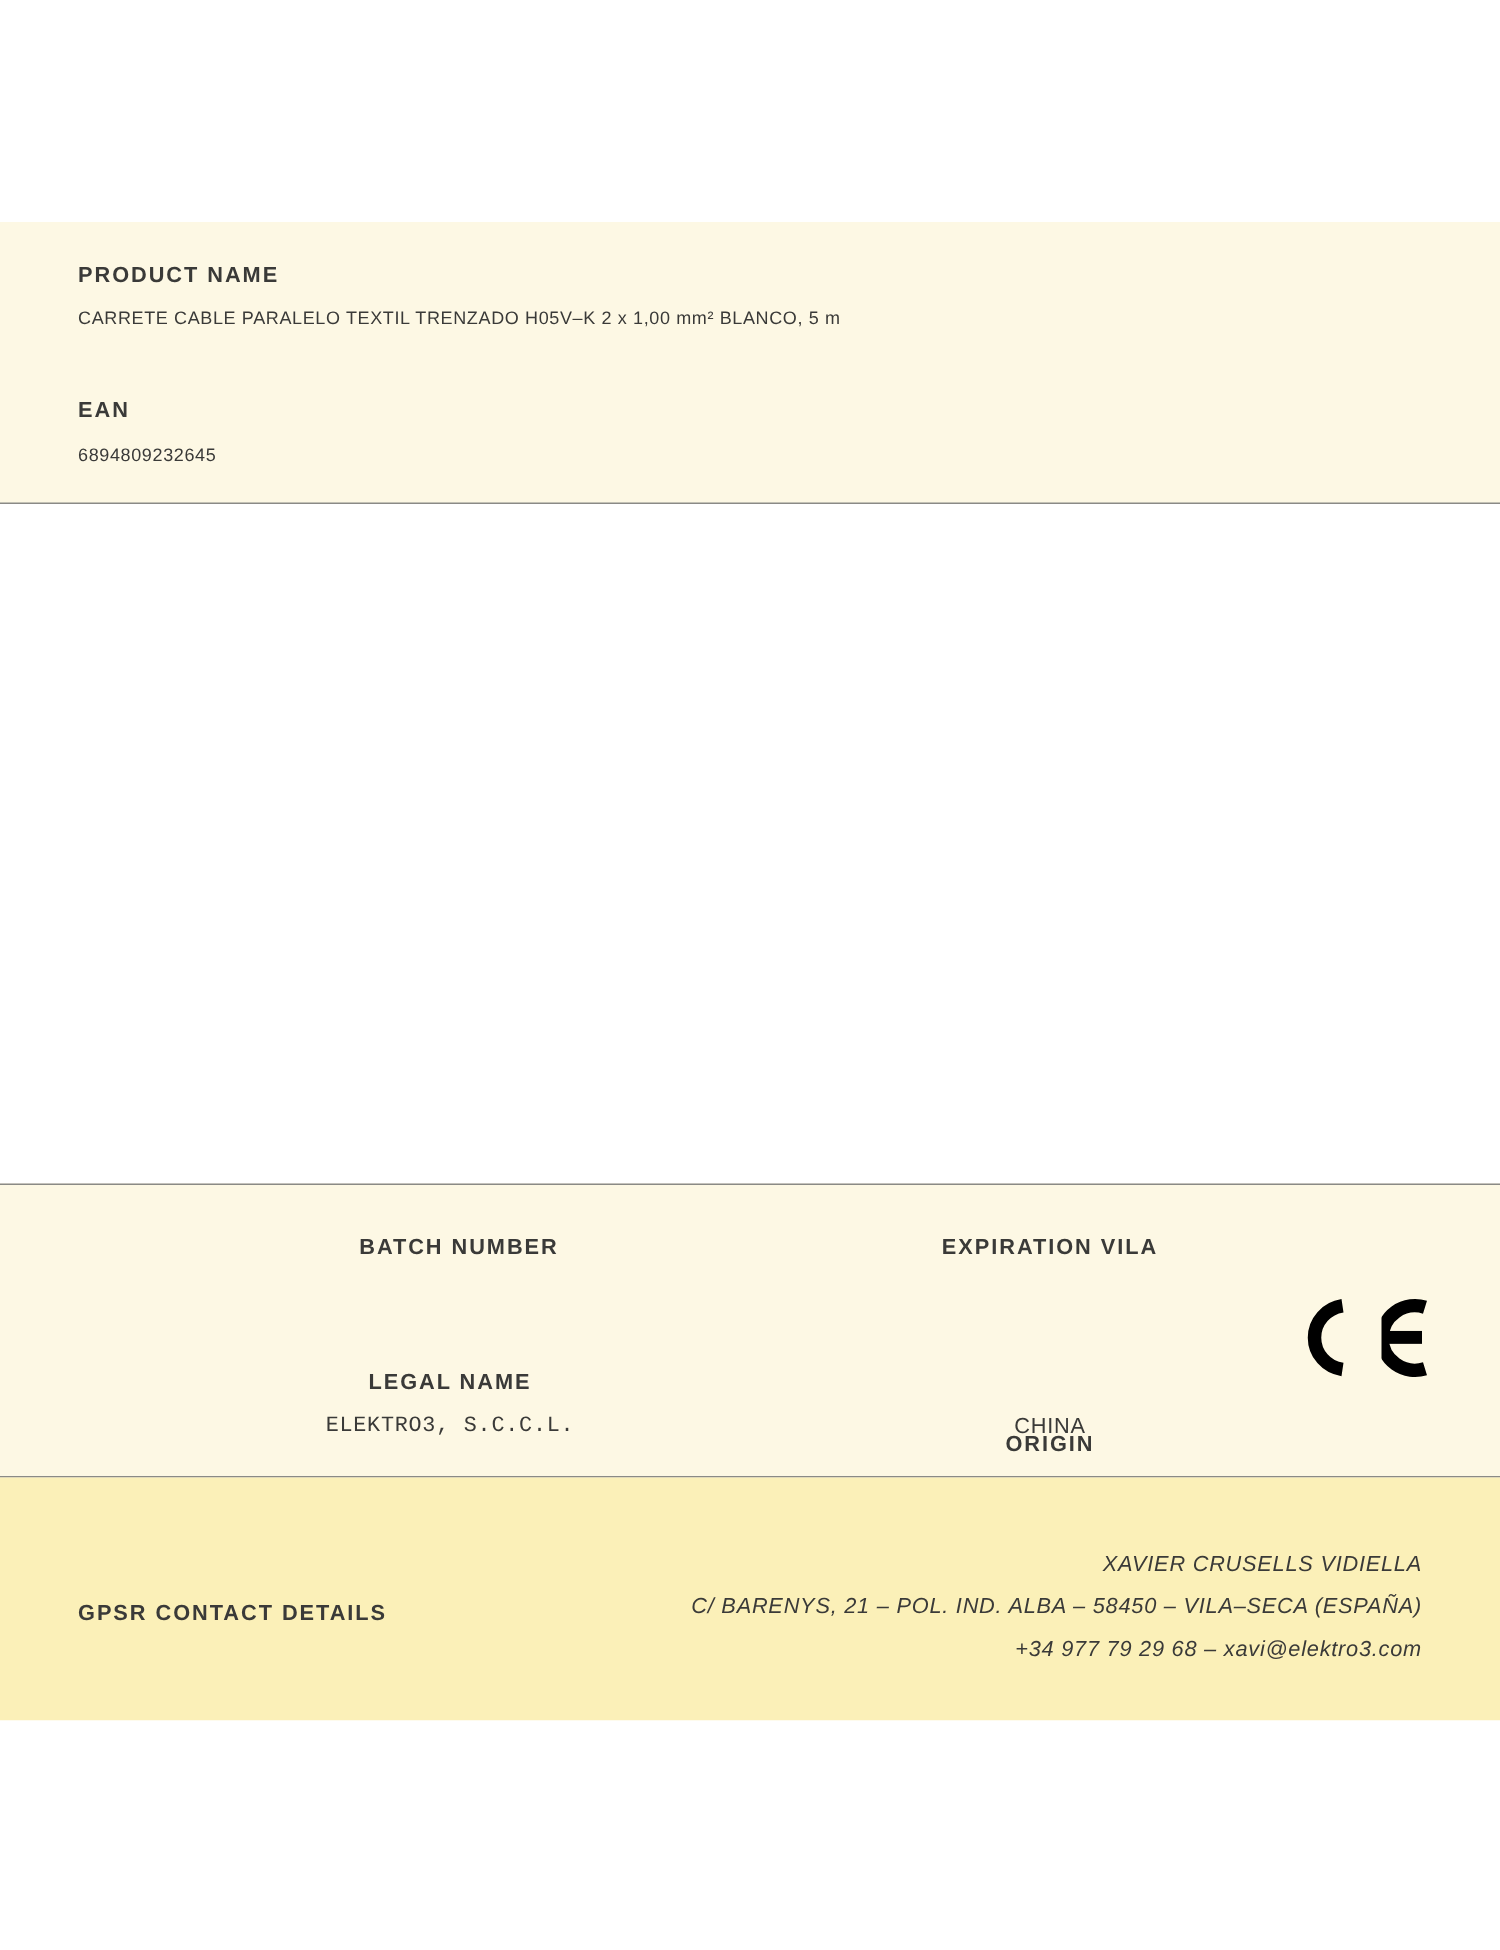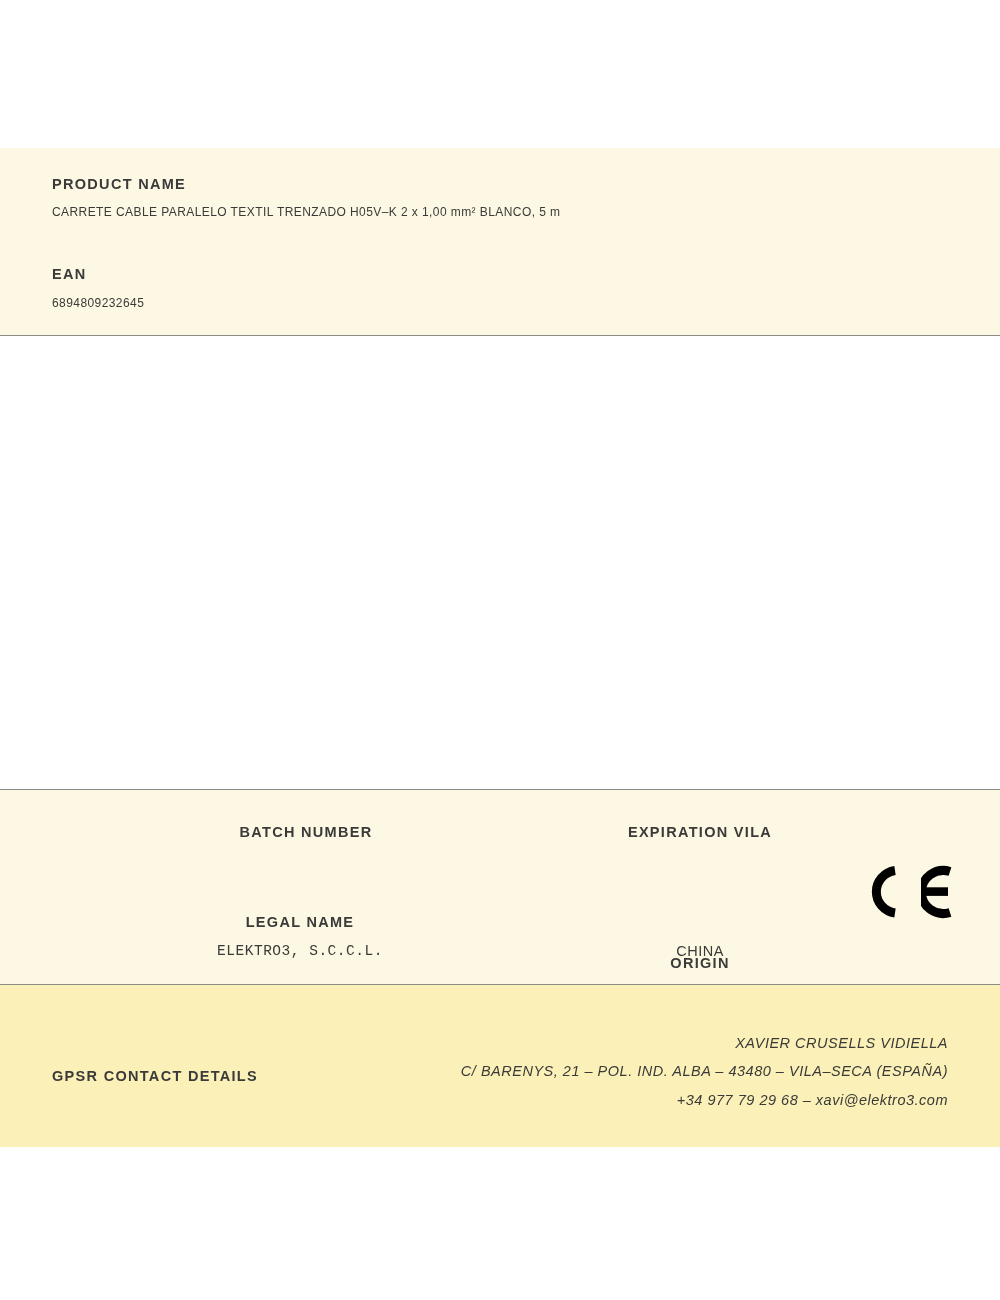--- a/index.html
+++ b/index.html
@@ -213,20 +213,20 @@
         <rect x="67" y="25.3" width="26" height="8.6" fill="#000000"></rect>
         <rect x="52" y="0" width="14" height="58" fill="#fdf8e4"></rect>
       </svg>
     </div>
   </div>
 
   <div class="gpsr-block">
     <div class="gpsr-label">GPSR CONTACT DETAILS</div>
     <div class="gpsr-lines">
       <div>XAVIER CRUSELLS VIDIELLA</div>
-      <div>C/ BARENYS, 21 – POL. IND. ALBA – 43480 – VILA–SECA (ESPAÑA)</div>
+      <div>C/ BARENYS, 21 – POL. IND. ALBA – 58450 – VILA–SECA (ESPAÑA)</div>
       <div>+34 977 79 29 68 – xavi@elektro3.com</div>
     </div>
   </div>
 
   <div class="bottom-blank"></div>
 
 </div>
 
 </body></html>

